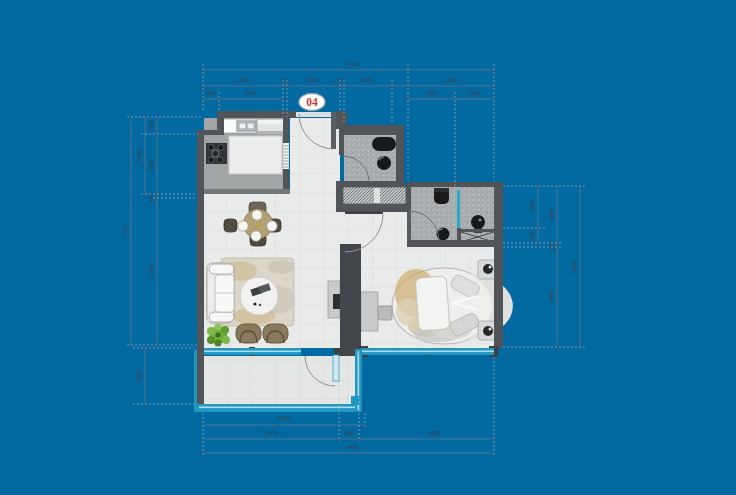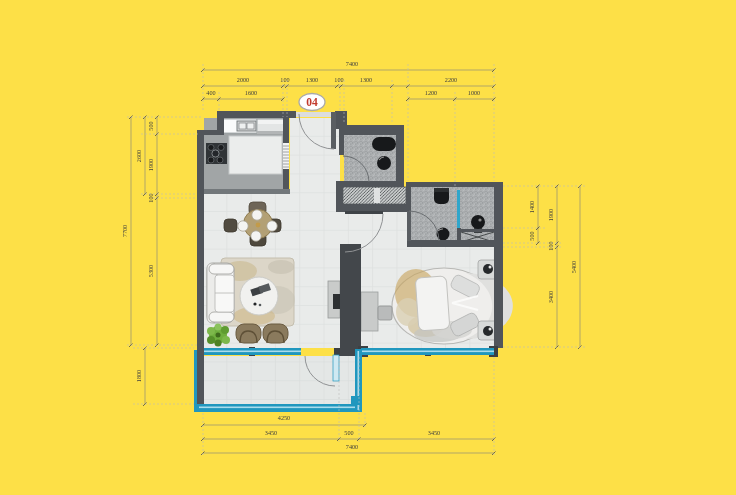--- a/index.html
+++ b/index.html
@@ -1,16 +1,16 @@
 <!DOCTYPE html>
 <html><head>
 <meta charset="utf-8">
 <style>
 html,body{margin:0;padding:0;background:#ffffff;}
-#stage{position:relative;width:736px;height:495px;background:#fde047;overflow:hidden;
+#stage{position:relative;width:736px;height:495px;background:#0369a1;overflow:hidden;
 font-family:"Liberation Serif", serif;}
 svg{position:absolute;left:0;top:0;}
 </style>
 </head>
 <body>
 
 <div id="stage">
 <svg width="736" height="495" viewBox="0 0 736 495">
 <defs>
   <pattern id="tile" width="24.3" height="18.8" patternUnits="userSpaceOnUse" x="203" y="118">

